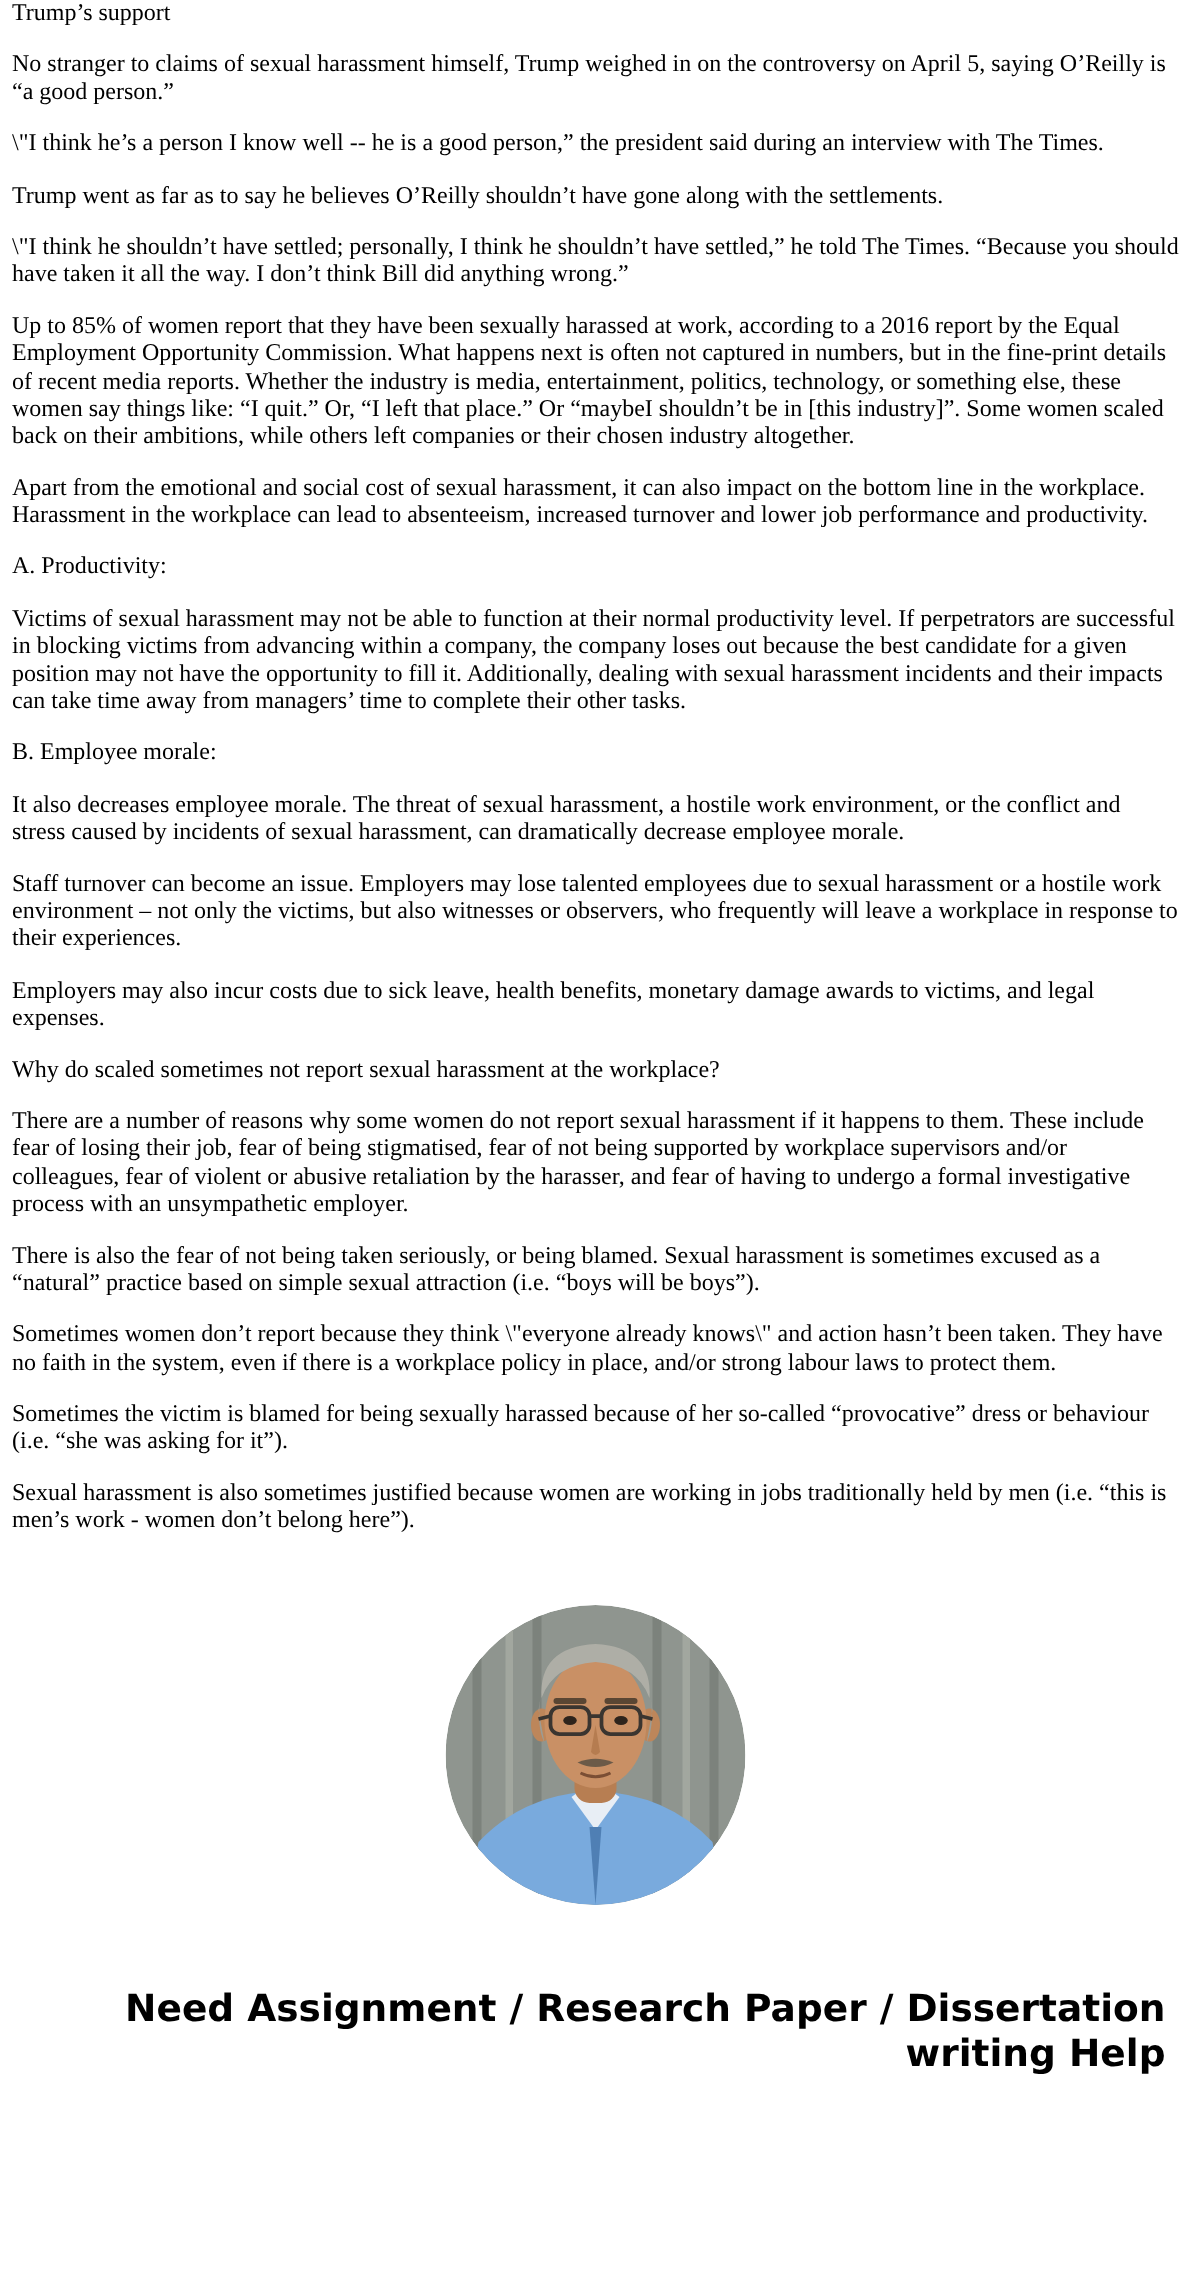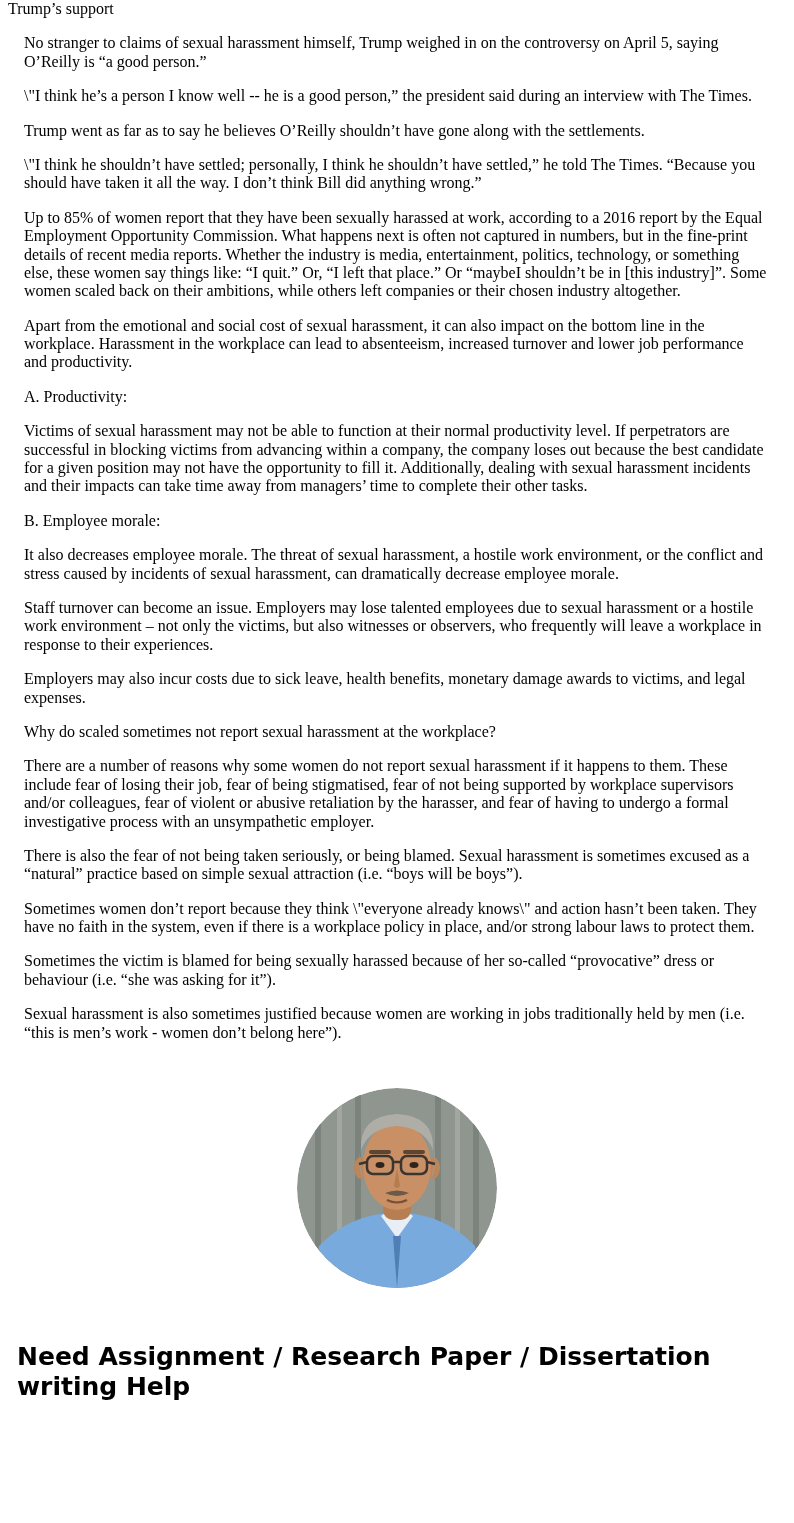--- a/index.html
+++ b/index.html
@@ -12,37 +12,37 @@
     font-size: 16px;
     line-height: 1.15;
     color: #000000;
     background: #ffffff;
   }
   .heading {
     font-weight: normal;
     margin: 0 0 16px 0;
   }
   .para {
-    margin: 16px 16px;
+    margin: 16px 0;
   }
   .avatar-wrap {
     margin-top: 46px;
     text-align: center;
   }
   .avatar {
     display: inline-block;
     width: 200px;
     height: 200px;
     border-radius: 50%;
     overflow: hidden;
     vertical-align: top;
   }
   .promo-footer {
     margin-top: 54px;
-    text-align: left;
+    text-align: right;
     font-family: "DejaVu Sans", sans-serif;
     font-weight: bold;
     font-size: 25px;
     line-height: 30px;
     color: #000000;
   }
   .promo-footer .line { margin: 0 auto; max-width: 760px; }
 </style>
 </head>
 <body>

